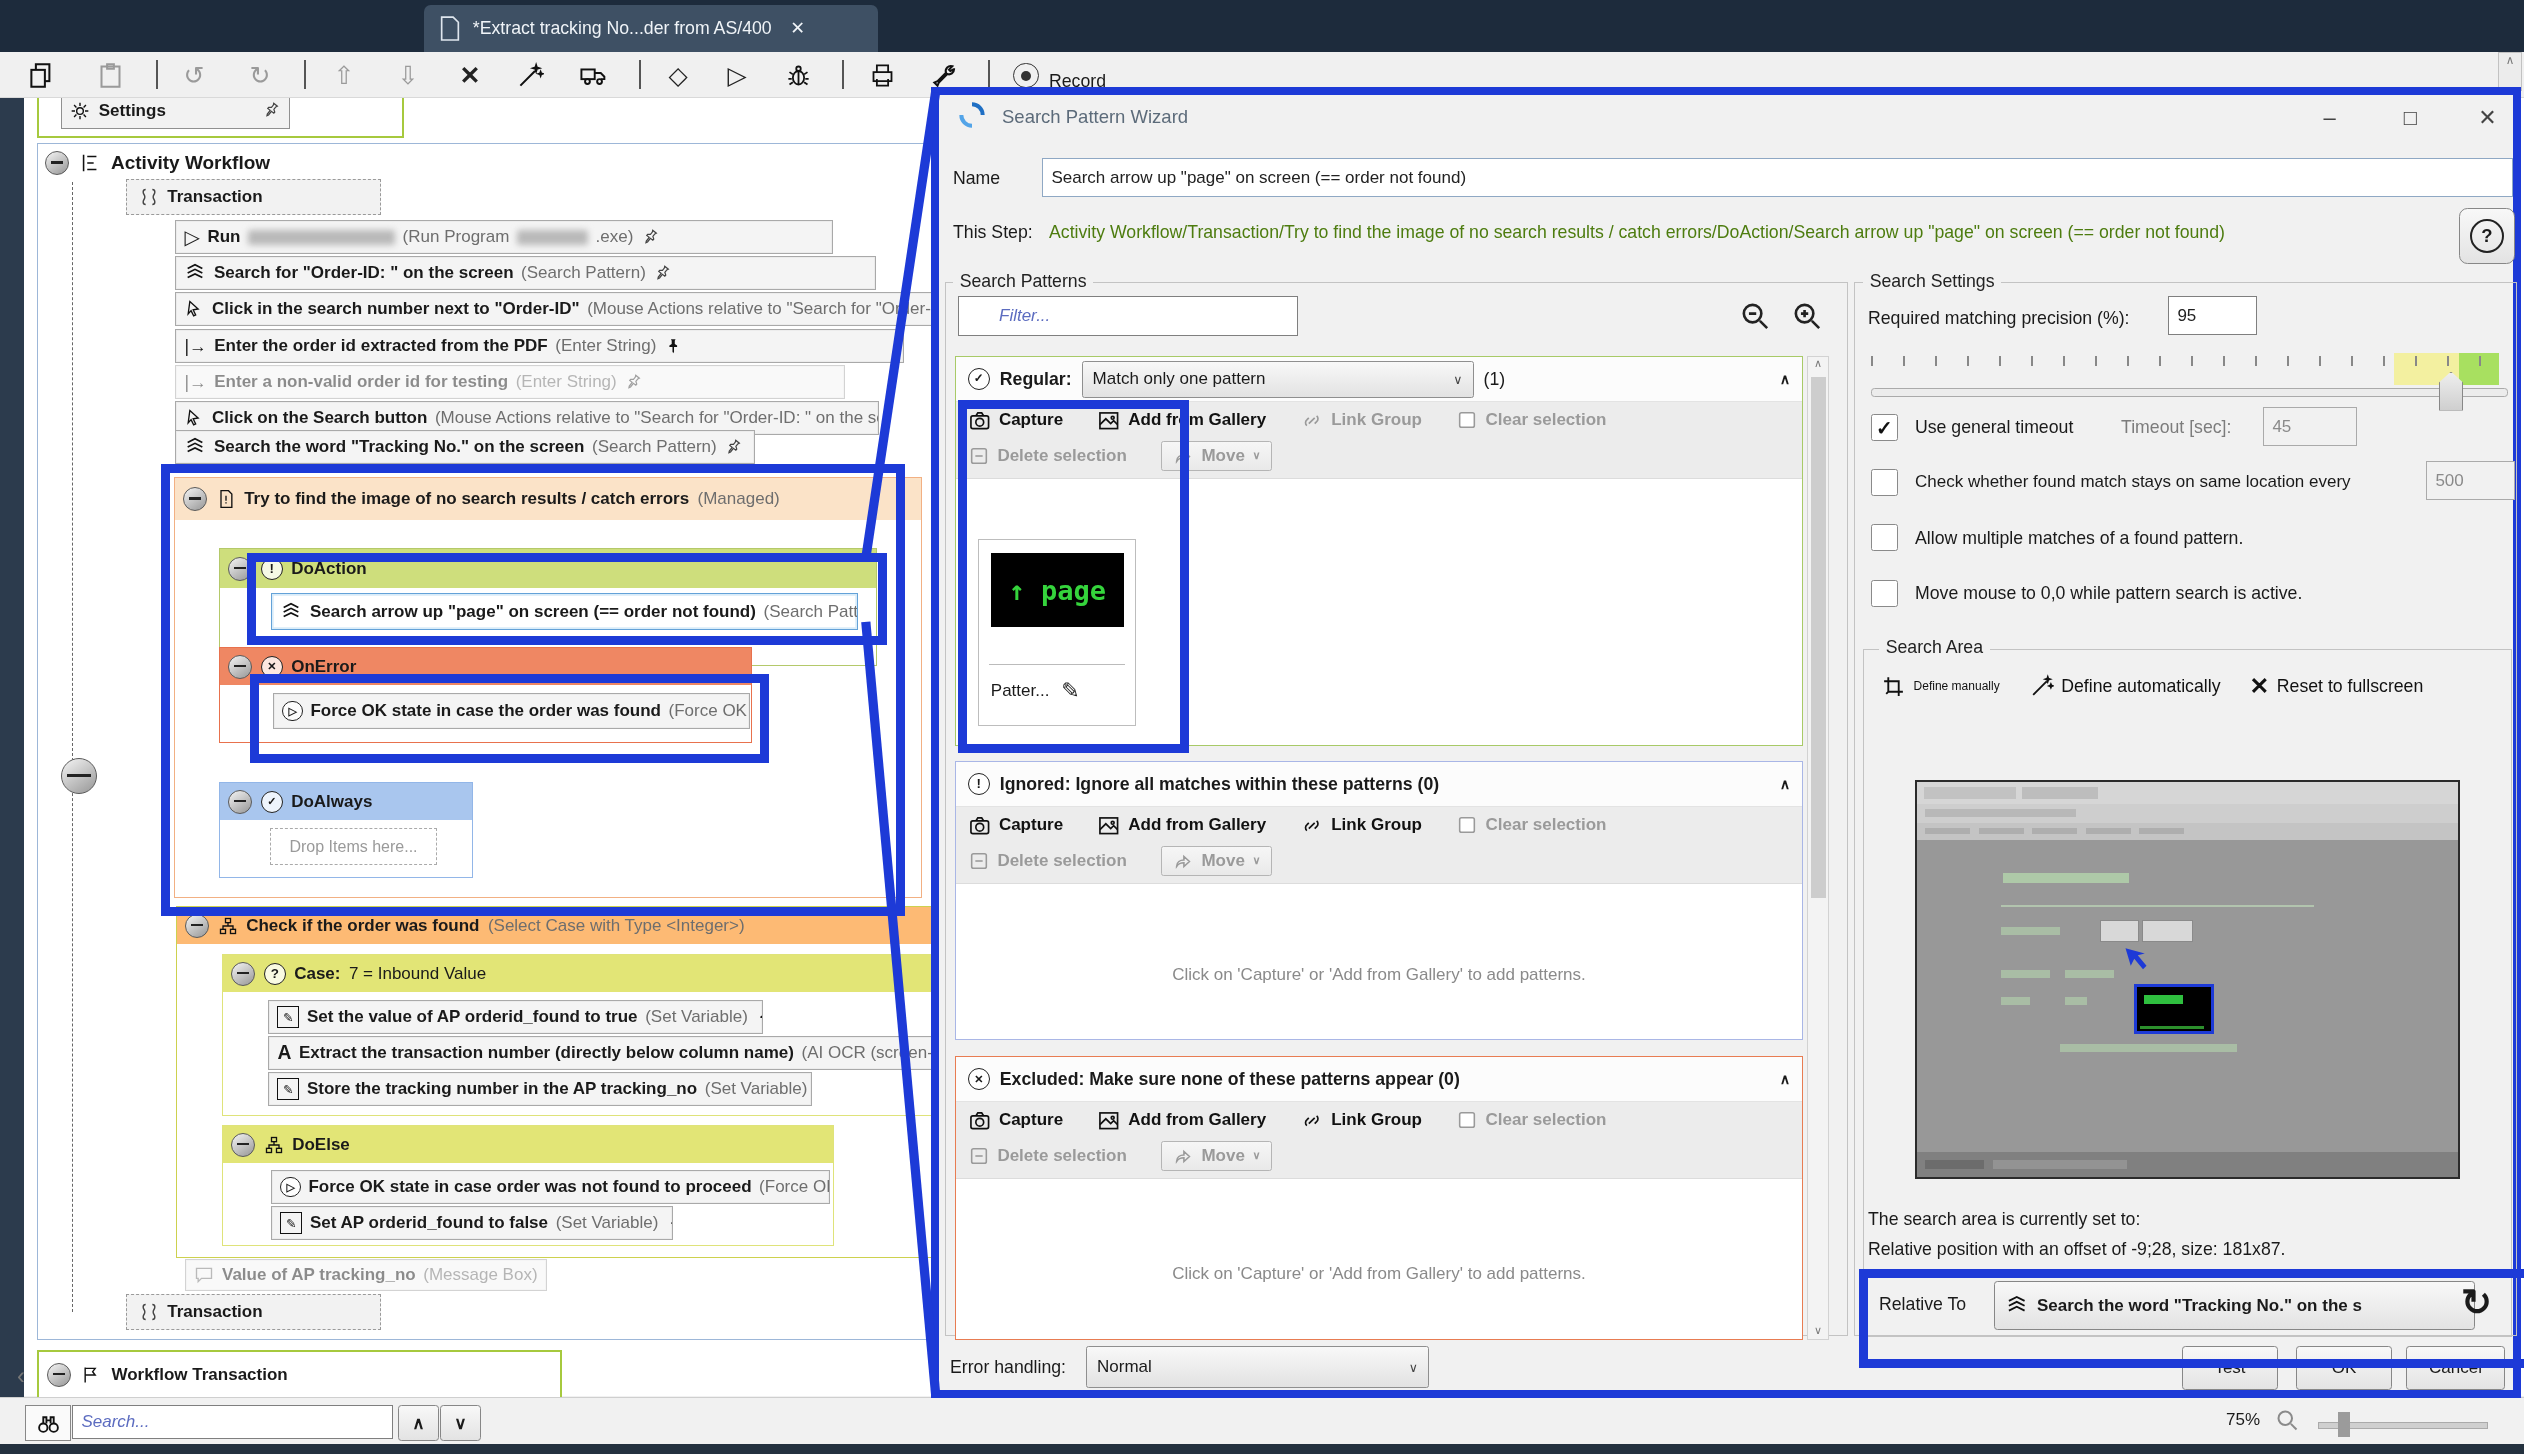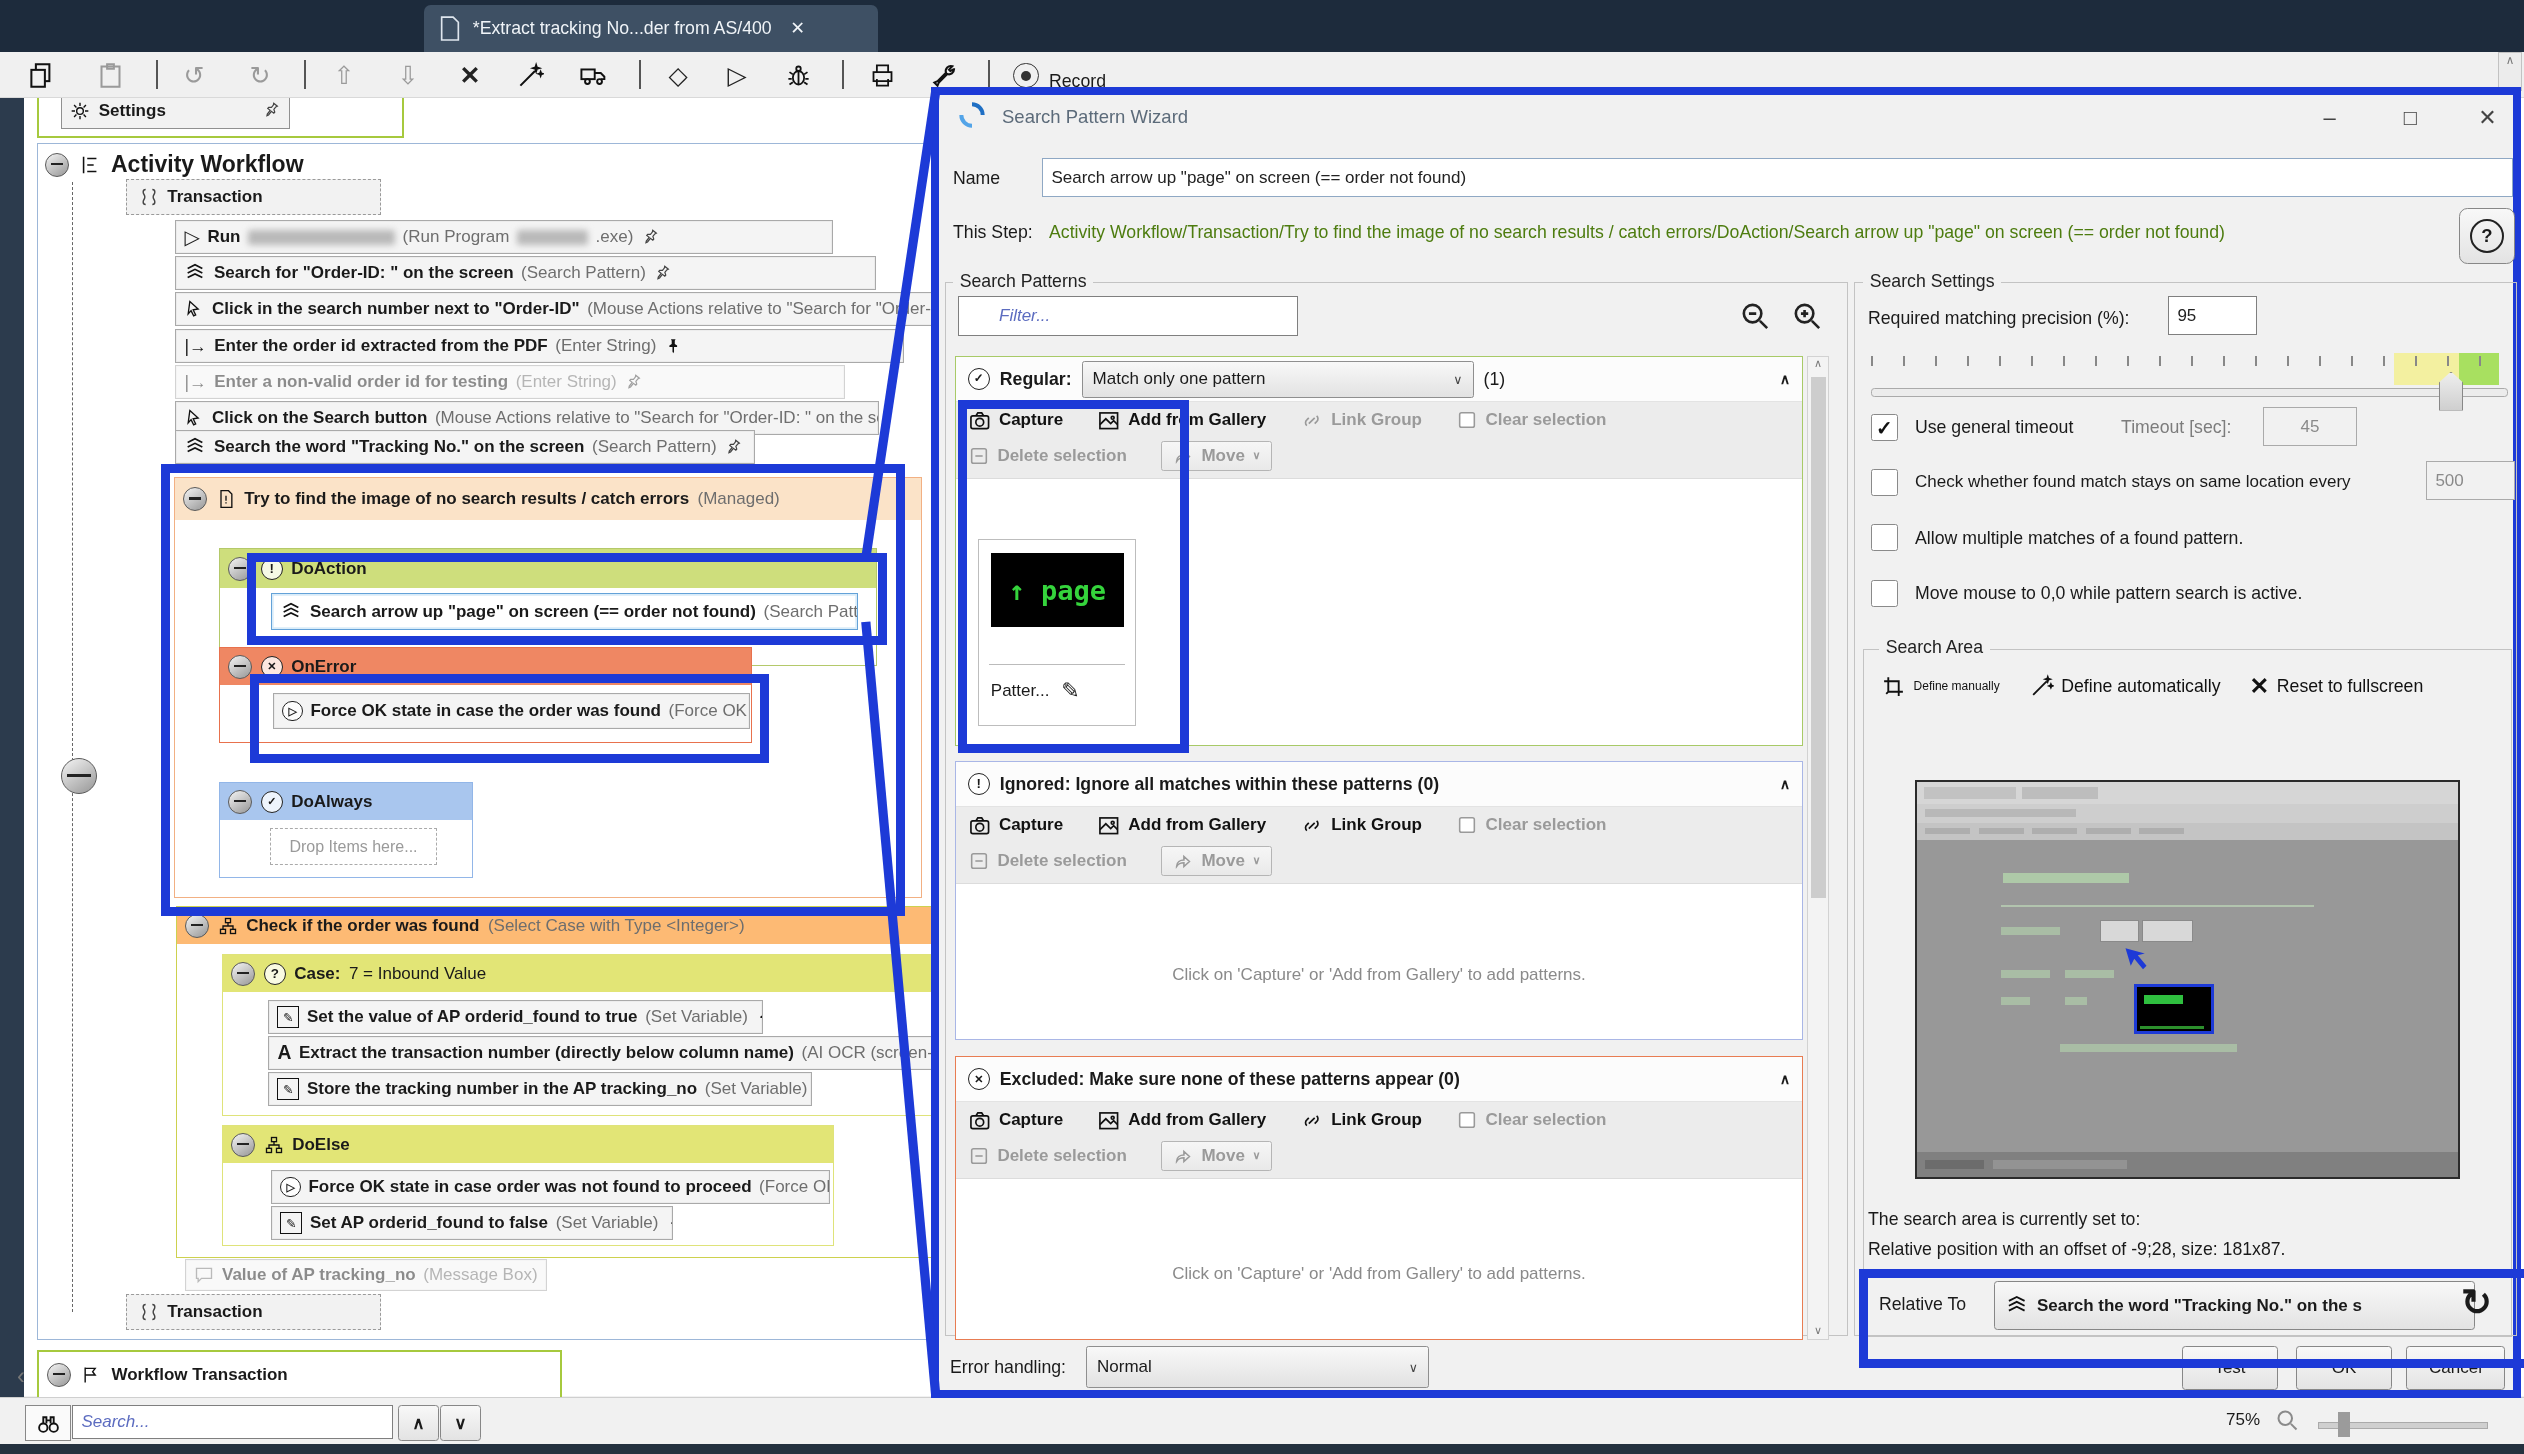--- a/index.html
+++ b/index.html
@@ -166,21 +166,21 @@
       <path d="M9 3h6l-1 2v4l3 2v2h-4v6l-1 2-1-2v-6H7v-2l3-2V5z"></path>
     </svg>
 </div>
 
 <div class="abs" style="left:37px;top:143px;width:1815px;height:1195px;border:1.7px solid #9db7d8;background:#fff;z-index:2"></div>
 <div class="abs" style="left:45px;top:151px;display:flex;align-items:center;gap:10px;z-index:3">
   <span class="mc"></span>
   <svg width="22" height="22" viewBox="0 0 24 24" fill="none" stroke="#111" stroke-width="1.7">
       <path d="M5 3v18M9 5h10M9 12h7M9 19h10"></path>
     </svg>
-  <span class="b" style="font-size:23px">Activity Workflow</span>
+  <span class="b" style="font-size:19px">Activity Workflow</span>
 </div>
 <div class="abs" style="left:72px;top:182px;width:0;height:1130px;border-left:1.7px dashed #666;z-index:2"></div>
 
 <div class="dashbox" style="left:126px;top:179px;width:229px;height:34px">
   <svg width="20" height="20" viewBox="0 0 24 24" fill="none" stroke="#444" stroke-width="1.7">
       <path d="M8 3C6 3 5 4 5 6c0 3 2 3 2 6s-2 3-2 6c0 2 1 3 3 3"></path>
       <path d="M16 3c2 0 3 1 3 3 0 3-2 3-2 6s2 3 2 6c0 2-1 3-3 3"></path>
     </svg>
   <span>Transaction</span>
 </div>
@@ -696,21 +696,21 @@
   <div style="position:absolute;left:0;top:3.4px;width:635px;height:10px;background:repeating-linear-gradient(to right,#888 0 1.7px,transparent 1.7px 32px)"></div>
   <div style="position:absolute;left:0;top:35px;width:635px;height:6.7px;background:#ececec;border:0.8px solid #aaa;border-radius:3.4px"></div>
   <div style="position:absolute;left:568px;top:18.5px;width:22px;height:37px;background:linear-gradient(#eee,#cfcfcf);border:0.8px solid #888;clip-path:polygon(50% 0,100% 28%,100% 100%,0 100%,0 28%)"></div>
 </div>
 
 <div class="cb" style="left:1871px;top:414px">
     <span>✓</span>
   </div>
 <span class="slbl" style="left:1915px;top:417px">Use general timeout</span>
 <span class="slbl" style="left:2121px;top:417px;color:#7c7c7c">Timeout [sec]:</span>
-<input class="inp dim" style="left: 2263px; top: 407px; width: 94px; height: 39px; text-align: center;" value="45">
+<input class="inp dim" style="left: 2263px; top: 407px; width: 94px; height: 39px;" value="45">
 
 <div class="cb" style="left:1871px;top:469px"></div>
 <span class="slbl" style="left:1915px;top:472px;font-size:17px">Check whether found match stays on same location every</span>
 <input class="inp dim" style="left: 2426px; top: 461px; width: 89px; height: 39px;" value="500">
 
 <div class="cb" style="left:1871px;top:524px"></div>
 <span class="slbl" style="left:1915px;top:528px">Allow multiple matches of a found pattern.</span>
 
 <div class="cb" style="left:1871px;top:580px"></div>
 <span class="slbl" style="left:1915px;top:583px">Move mouse to 0,0 while pattern search is active.</span>

